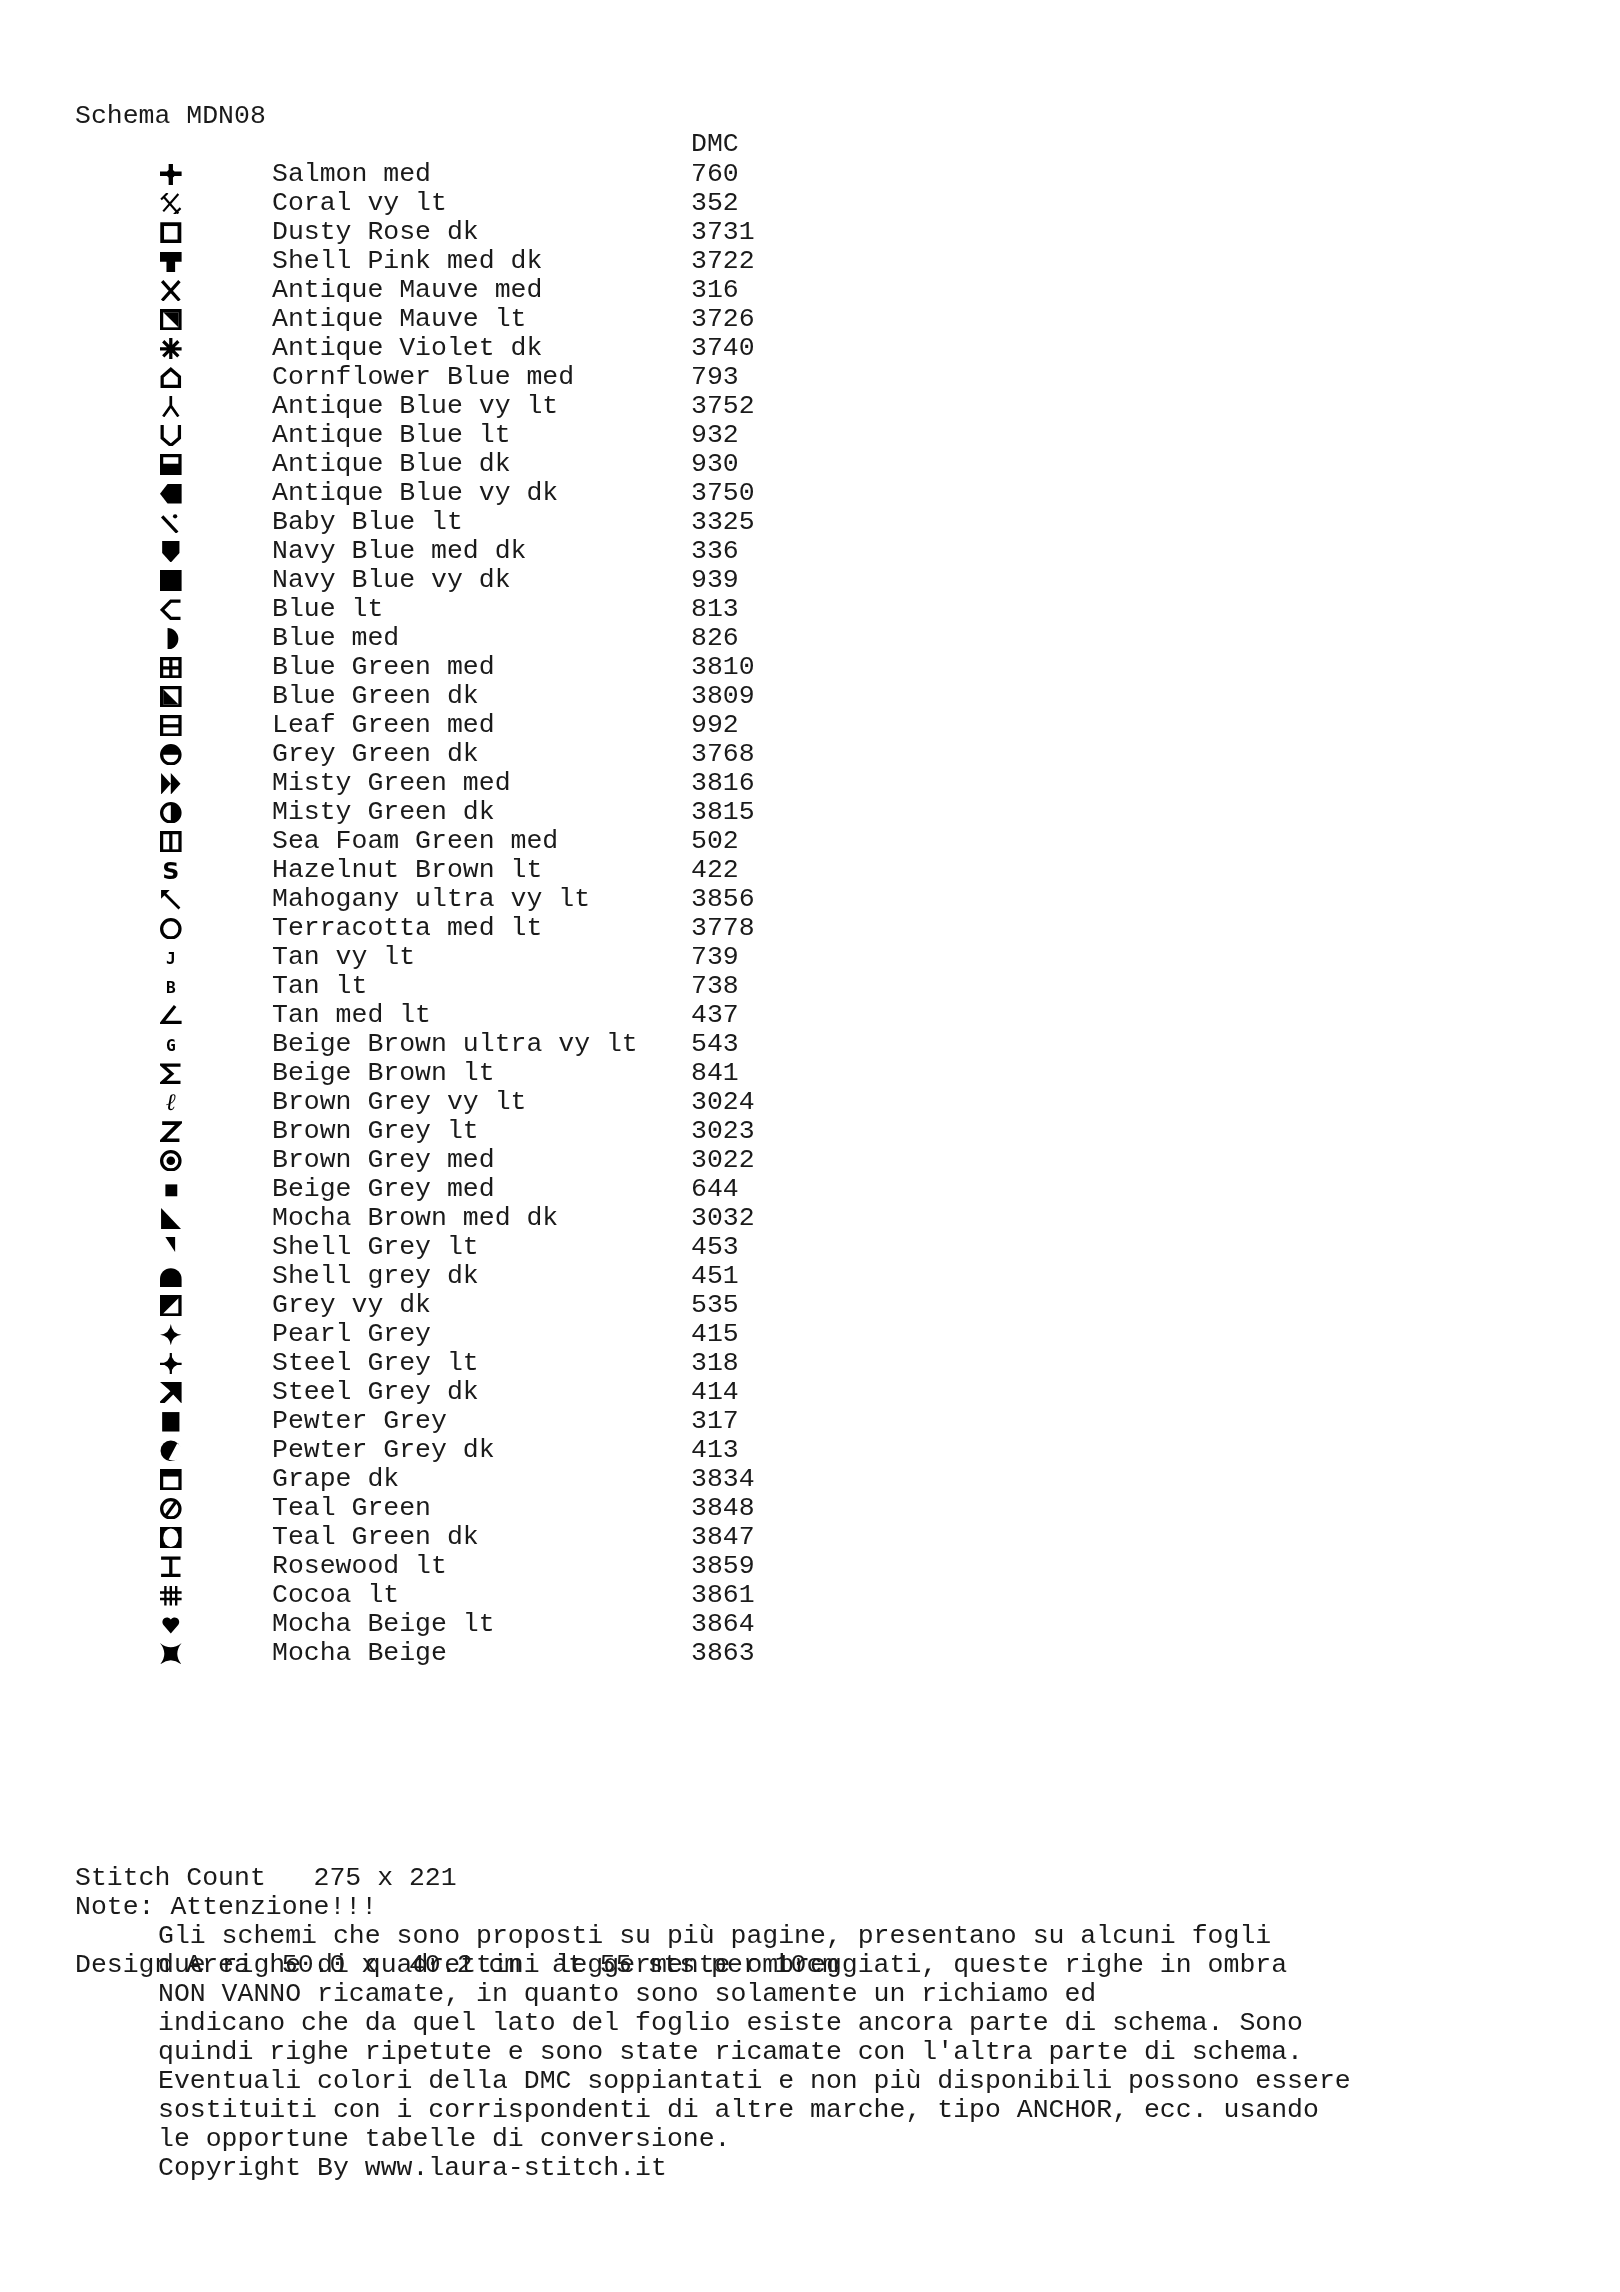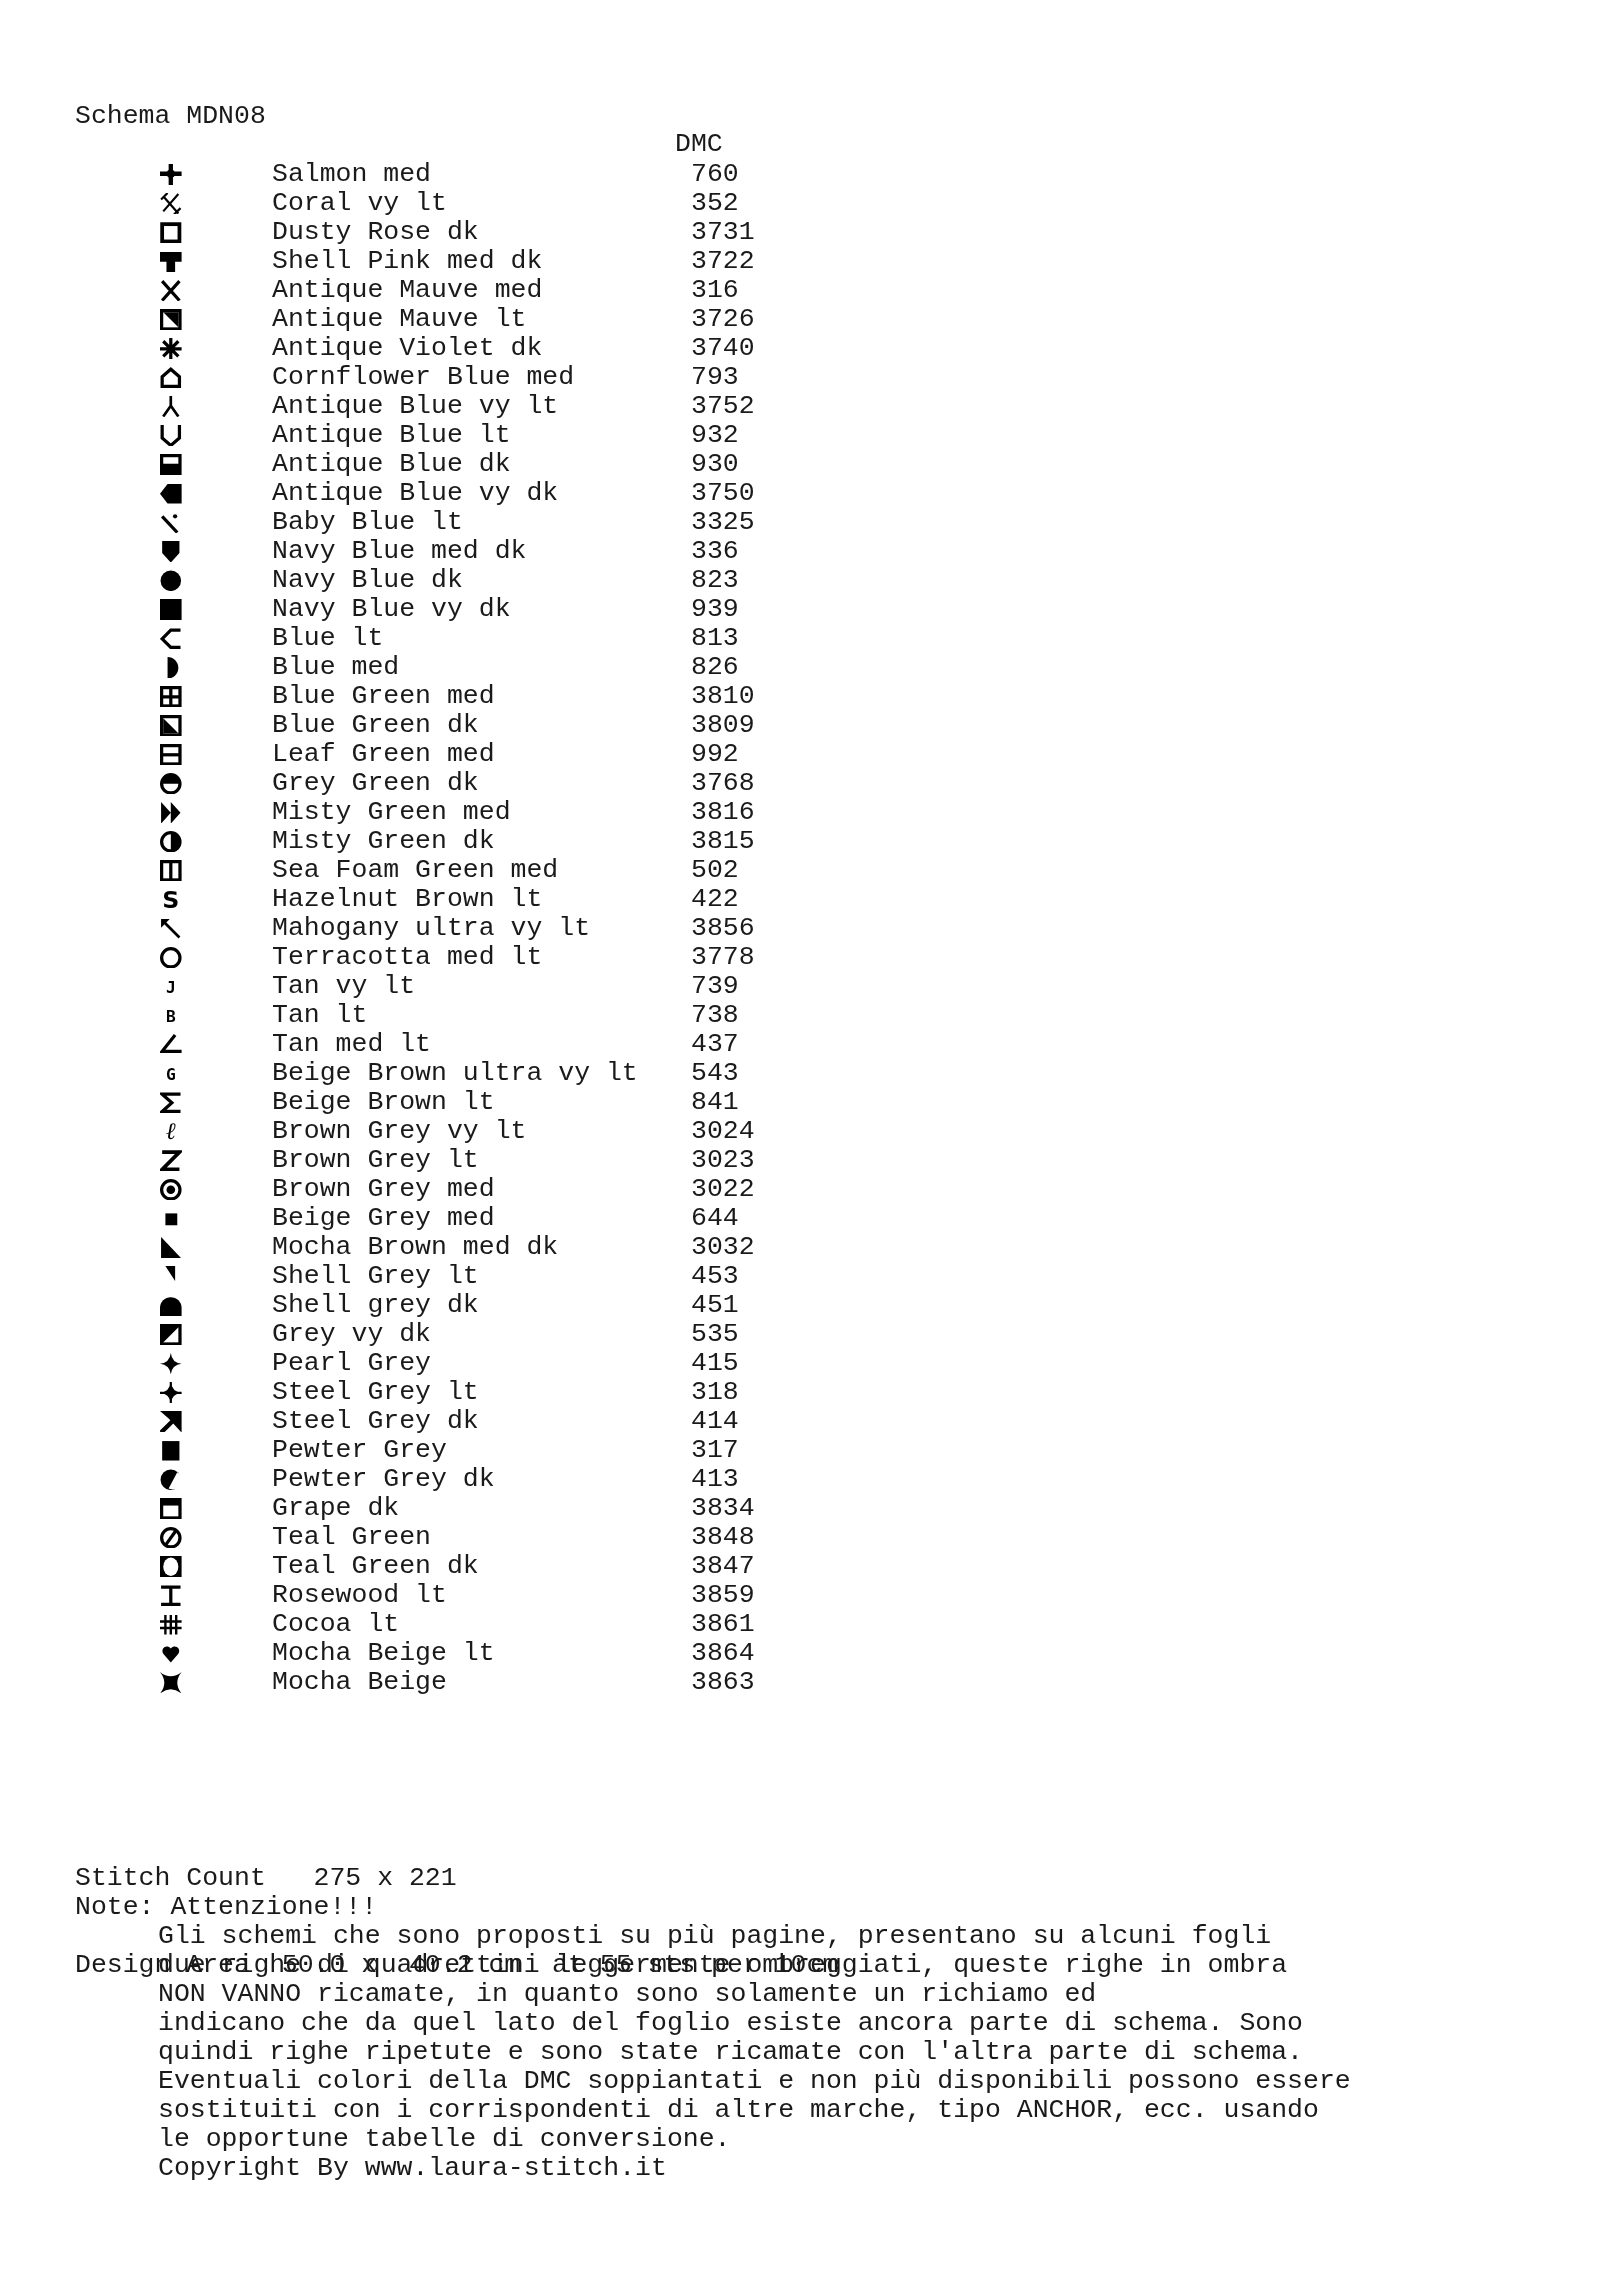--- a/index.html
+++ b/index.html
@@ -3,21 +3,21 @@
 <meta charset="utf-8">
 <style>
   html, body { margin: 0; padding: 0; background: #ffffff; }
   body { width: 1620px; height: 2293px; position: relative; overflow: hidden; }
   .page {
     position: absolute; left: 0; top: 0; width: 1620px; height: 2293px;
     font-family: "Liberation Mono", "DejaVu Sans Mono", monospace;
     font-size: 26.5px; color: #1a1a1a; line-height: 29px;
   }
   .title { position: absolute; left: 75px; top: 102px; white-space: pre; }
-  .dmc-head { position: absolute; left: 675px; top: 130px; white-space: pre; text-align: right; }
+  .dmc-head { position: absolute; left: 691px; top: 130px; white-space: pre; text-align: right; }
   .legend { position: absolute; left: 0; top: 160px; width: 882px; }
   .row { position: relative; height: 29px; }
   .sym { position: absolute; left: 160px; top: 3.9px; width: 21.6px; height: 21.6px; }
   .sym svg { width: 21.6px; height: 21.6px; display: block; }
   .name { position: absolute; left: 272px; top: 0; white-space: pre; }
   .code { position: absolute; left: 691px; top: 0; white-space: pre; }
   .stats { position: absolute; left: 75px; top: 1806px; white-space: pre; }
   .note { position: absolute; left: 75px; top: 1893px; white-space: pre; }
   .note-body { position: absolute; left: 158px; top: 1922px; white-space: pre; }
 </style>
@@ -155,29 +155,20 @@
           <svg viewBox="0 0 20 20" fill="#000">
             <path d="M2 0 H18 V11 L10 20 L2 11z"></path>
           </svg>
         </span>
         <span class="name">Navy Blue med dk</span>
         <span class="code">336</span>
       </div>
       <div class="row">
         <span class="sym">
           <svg viewBox="0 0 20 20" fill="#000">
-            <circle cx="10" cy="10" r="9.5"></circle>
-          </svg>
-        </span>
-        <span class="name">Navy Blue dk</span>
-        <span class="code">823</span>
-      </div>
-      <div class="row">
-        <span class="sym">
-          <svg viewBox="0 0 20 20" fill="#000">
             <rect x="0" y="0" width="20" height="20"></rect>
           </svg>
         </span>
         <span class="name">Navy Blue vy dk</span>
         <span class="code">939</span>
       </div>
       <div class="row">
         <span class="sym">
           <svg viewBox="0 0 20 20" fill="#000">
             <path d="M19 2 H10 L2 10 L10 18 H19" stroke="#000" stroke-width="3" fill="none"></path>

